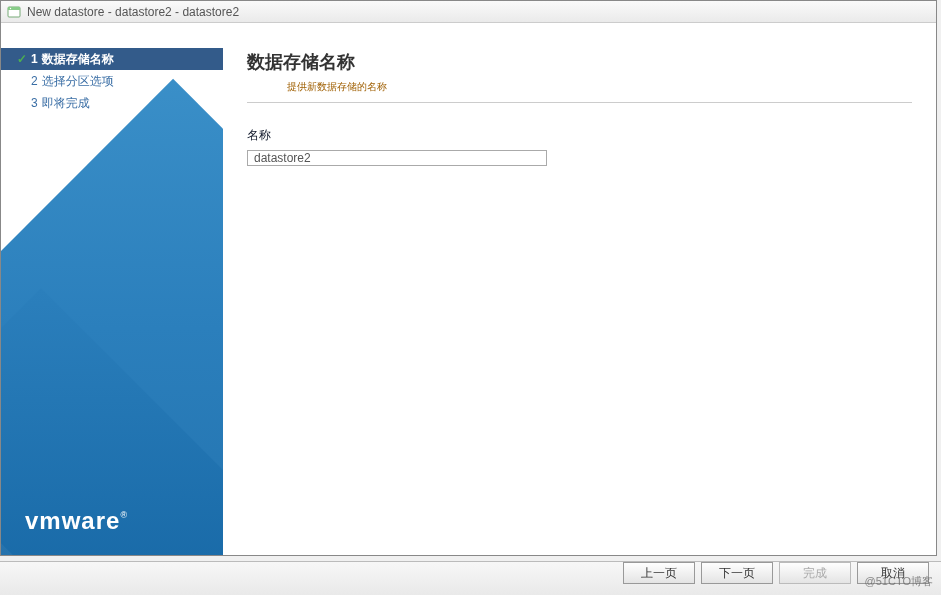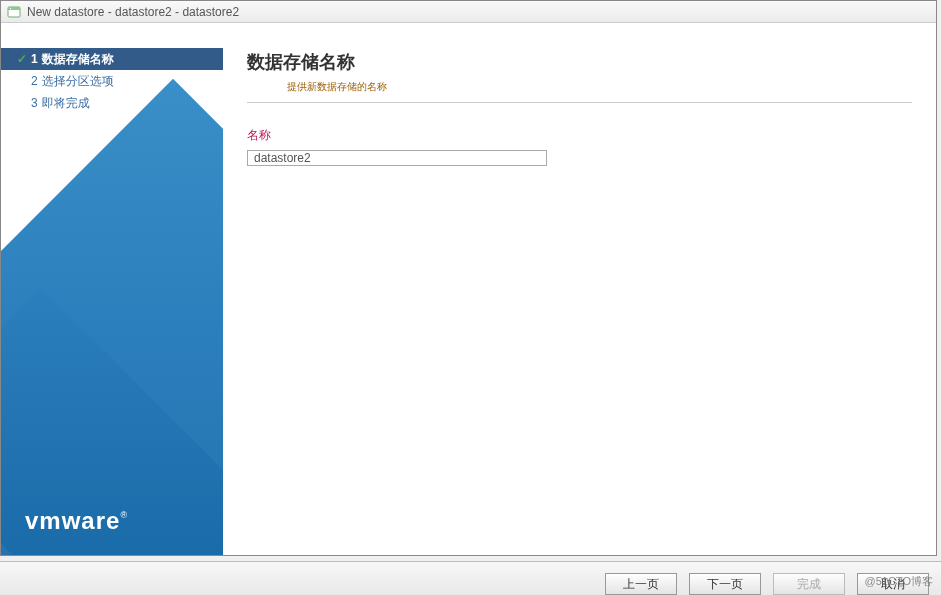--- a/index.html
+++ b/index.html
@@ -132,44 +132,44 @@
       padding-bottom: 8px;
       margin-left: 40px;
     }
     .main hr {
       border: none;
       border-top: 1px solid #ccc;
       margin-bottom: 24px;
     }
     .field-label {
       font-size: 12px;
-      color: #be185d;
+      color: #0f172a;
       margin-bottom: 6px;
     }
     .field-input {
       width: 300px;
       height: 16px;
       border: 1px solid #aaa;
       padding: 2px 6px;
       font-size: 12px;
       color: #555;
     }
     .footer {
       position: absolute;
       left: 0;
       right: 0;
       bottom: 0;
       height: 34px;
       border-top: 1px solid #bbb;
       background: linear-gradient(#f7f7f7, #e9e9e9);
       display: flex;
-      align-items: flex-end;
+      align-items: flex-start;
       justify-content: flex-end;
       padding-right: 12px;
-      gap: 12px;
+      gap: 6px;
       width: 941px;
     }
     .btn {
       min-width: 72px;
       height: 22px;
       font-size: 12px;
       border: 1px solid #999;
       background: linear-gradient(#fefefe,#e4e4e4);
       cursor: pointer;
       color: #333;

